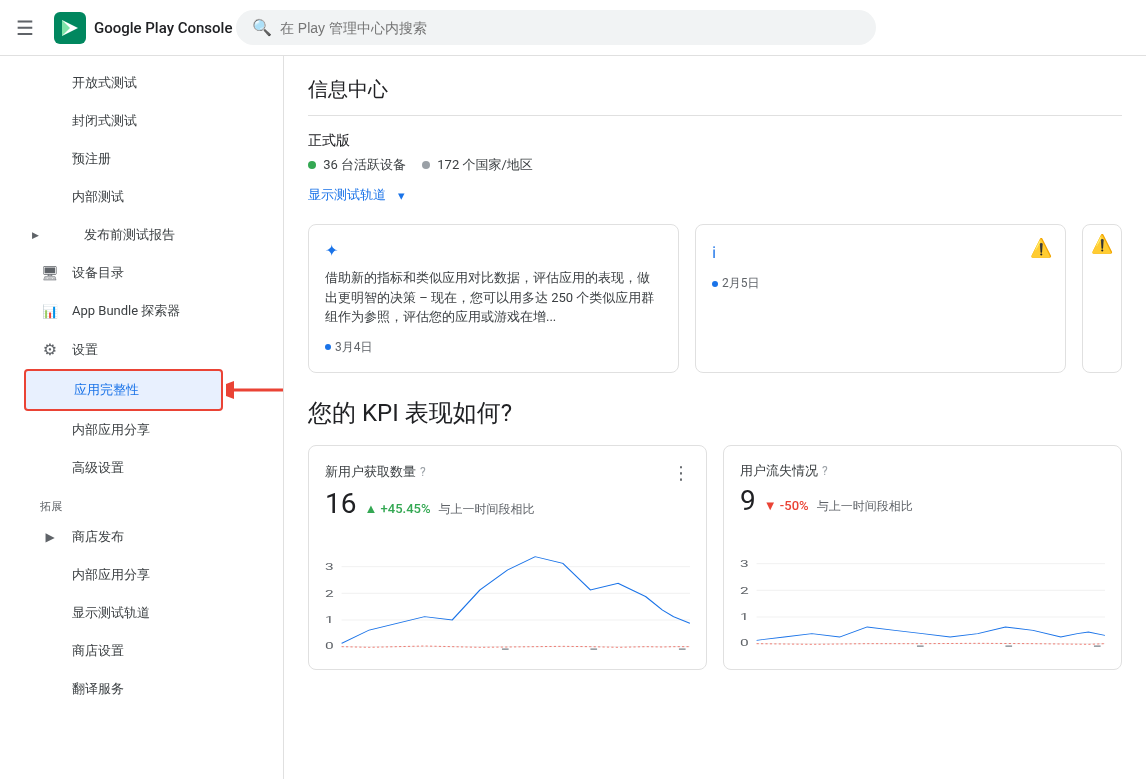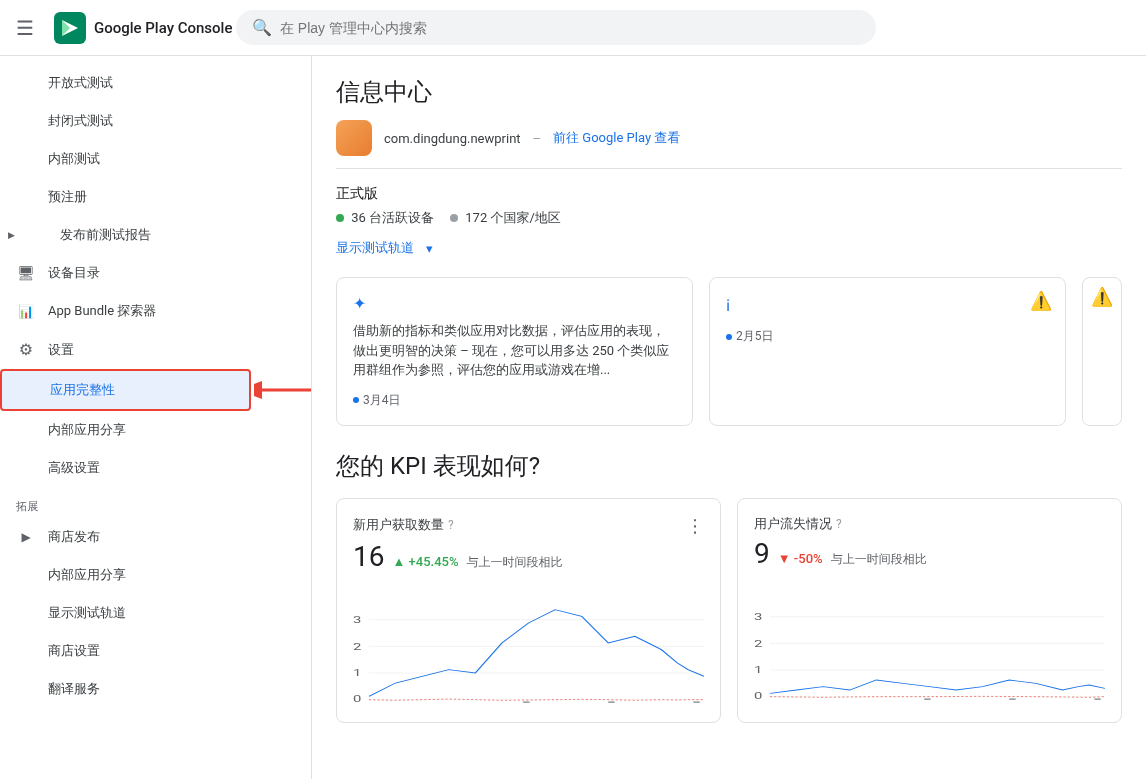--- a/index.html
+++ b/index.html
@@ -41,25 +41,26 @@
 
     
     .main-layout {
       display: flex;
       flex: 1;
       overflow: hidden;
     }
 
     
     .sidebar {
-      width: 312px;
+      width: 260px;
       flex-shrink: 0;
       overflow-y: auto;
       border-right: 1px solid #e0e0e0;
       padding: 8px 0;
+      margin-left: 24px;
     }
     .sidebar-item {
       display: flex;
       align-items: center;
       padding: 10px 16px;
       cursor: pointer;
       border-radius: 0 24px 24px 0;
       margin-right: 8px;
       color: #3c4043;
       font-size: 13px;
@@ -90,21 +91,21 @@
 
     
     .main-content {
       flex: 1;
       overflow-y: auto;
       padding: 0 24px 24px;
     }
 
     
     .section-title {
-      font-size: 24px;
+      font-size: 20px;
       font-weight: 400;
       color: #202124;
       margin: 20px 0 12px;
     }
 
     .app-info-bar {
       display: flex;
       align-items: center;
       gap: 12px;
       margin-bottom: 12px;
@@ -207,25 +208,25 @@
     <div class="sidebar-item">
       <span class="icon"></span>
       <span>开放式测试</span>
     </div>
     <div class="sidebar-item">
       <span class="icon"></span>
       <span>封闭式测试</span>
     </div>
     <div class="sidebar-item">
       <span class="icon"></span>
+      <span>预注册</span>
+    </div>
+    <div class="sidebar-item">
+      <span class="icon"></span>
       <span>内部测试</span>
-    </div>
-    <div class="sidebar-item">
-      <span class="icon"></span>
-      <span>预注册</span>
     </div>
     <div class="sidebar-item has-arrow" style="padding-left:28px;">
       <span class="icon"></span>
       <span>发布前测试报告</span>
     </div>
     <div class="sidebar-item">
       <span class="icon" style="font-size:14px;">🖥</span>
       <span>设备目录</span>
     </div>
     <div class="sidebar-item">
@@ -282,26 +283,20 @@
     <div class="sidebar-item">
       <span class="icon"></span>
       <span>翻译服务</span>
     </div>
   </div>
 
   <div class="main-content">
 
     <h2 class="section-title">信息中心</h2>
 
-    <div class="app-info-bar">
-      <div class="app-avatar"></div>
-      <span style="font-size:13px; color:#3c4043;">com.dingdung.newprint</span>
-      <span style="color:#9aa0a6; font-size:13px;">–</span>
-      <a class="app-link">前往 Google Play 查看</a>
-    </div>
 
     <div class="divider"></div>
 
     <div class="release-info">
       <div class="release-title">正式版</div>
       <div class="release-stats">
         <span>
           <span class="dot dot-green"></span>
           <span>36 台活跃设备</span>
         </span>

